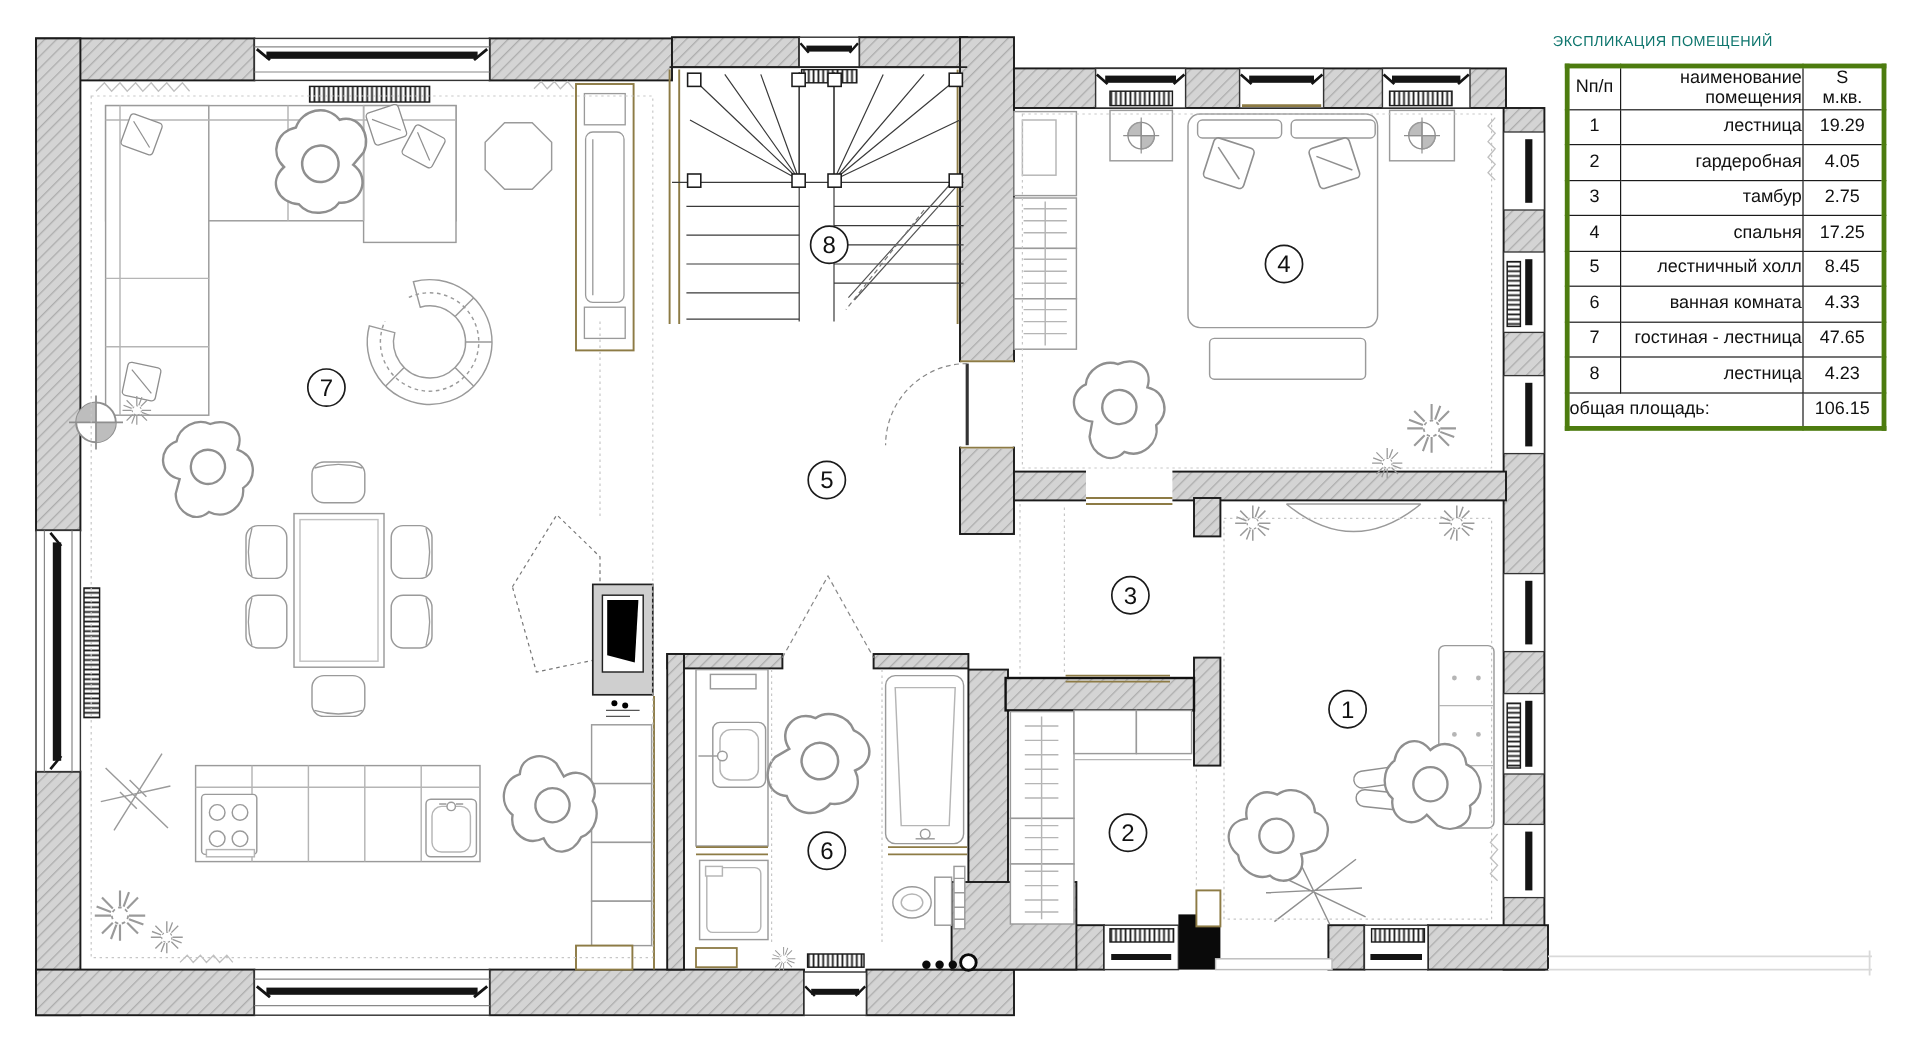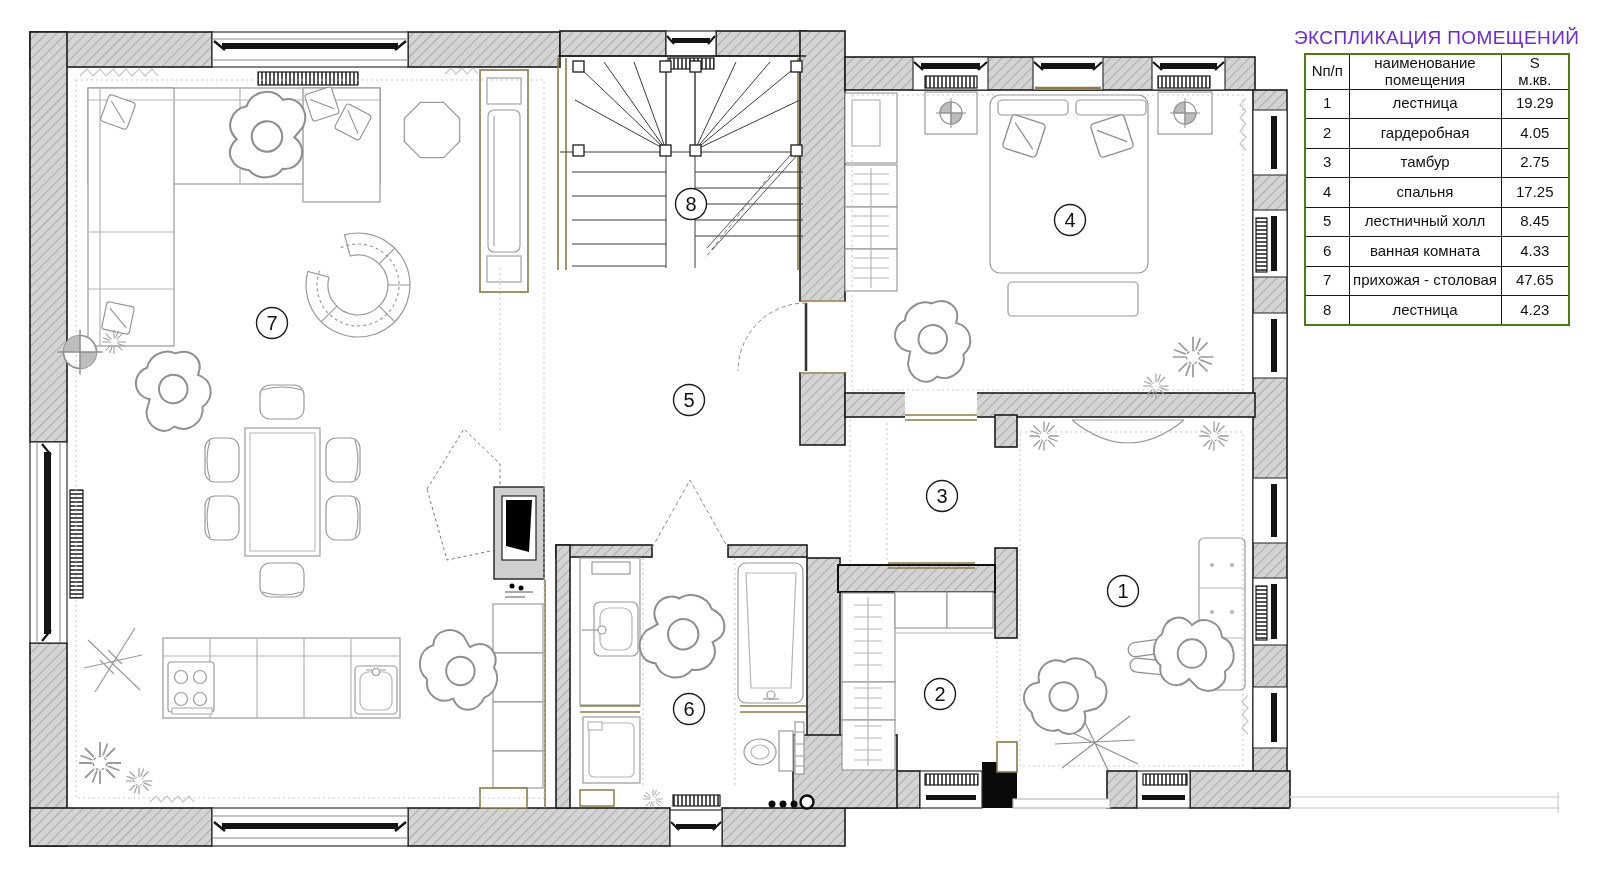--- a/index.html
+++ b/index.html
@@ -1,29 +1,29 @@
 <!DOCTYPE html>
 <html><head>
 <meta charset="utf-8">
 <style>
   html,body{margin:0;padding:0;background:#fff;}
   body{width:1600px;height:880px;font-family:"Liberation Sans",sans-serif;color:#111;}
   .stage{position:relative;width:1600px;height:880px;background:#fff;overflow:hidden;}
   svg.plan{position:absolute;left:0;top:0;}
   .legend-title{position:absolute;left:1294px;top:27px;width:284px;text-align:left;
-    font-size:19px;letter-spacing:.4px;color:#6d28d9;white-space:nowrap;}
+    font-size:12px;letter-spacing:.4px;color:#0f766e;white-space:nowrap;}
   table.legend{position:absolute;left:1304px;top:53px;width:264px;border-collapse:collapse;
-    table-layout:fixed;background:#fff;border:2px solid #4d7c0f;}
+    table-layout:fixed;background:#fff;border:4px solid #4d7c0f;}
   table.legend th,table.legend td{border:1px solid #1a1a1a;font-size:15px;font-weight:normal;
     vertical-align:middle;padding:0;line-height:1.12;overflow:hidden;}
   table.legend tr{height:29.5px;}
   tr.hdr{height:62px;}
   tr.total-row{height:30px;}
   .c-num{width:44px;text-align:center;}
-  .c-name{width:152px;text-align:center;padding-left:8px;}
+  .c-name{width:152px;text-align:right;padding-left:8px;}
   .c-area{width:68px;text-align:center;}
   th{white-space:pre-line;text-align:center;}
   td.total-label{text-align:left;padding-left:8px;font-size:15px;}
 </style>
 </head>
 <body>
 
 <div class="stage">
 
 <svg class="plan" width="1600" height="880" viewBox="0 0 1600 880">
@@ -465,24 +465,28 @@
       <td class="c-name">лестничный холл</td>
       <td class="c-area">8.45</td>
     </tr>
     <tr>
       <td class="c-num">6</td>
       <td class="c-name">ванная комната</td>
       <td class="c-area">4.33</td>
     </tr>
     <tr>
       <td class="c-num">7</td>
-      <td class="c-name">прихожая - столовая</td>
+      <td class="c-name">гостиная - лестница</td>
       <td class="c-area">47.65</td>
     </tr>
     <tr>
       <td class="c-num">8</td>
       <td class="c-name">лестница</td>
       <td class="c-area">4.23</td>
     </tr>
+    <tr class="total-row">
+      <td class="total-label" colspan="2">общая площадь:</td>
+      <td class="c-area">106.15</td>
+    </tr>
   </tbody>
 </table>
 
 </div>
 
 </body></html>

